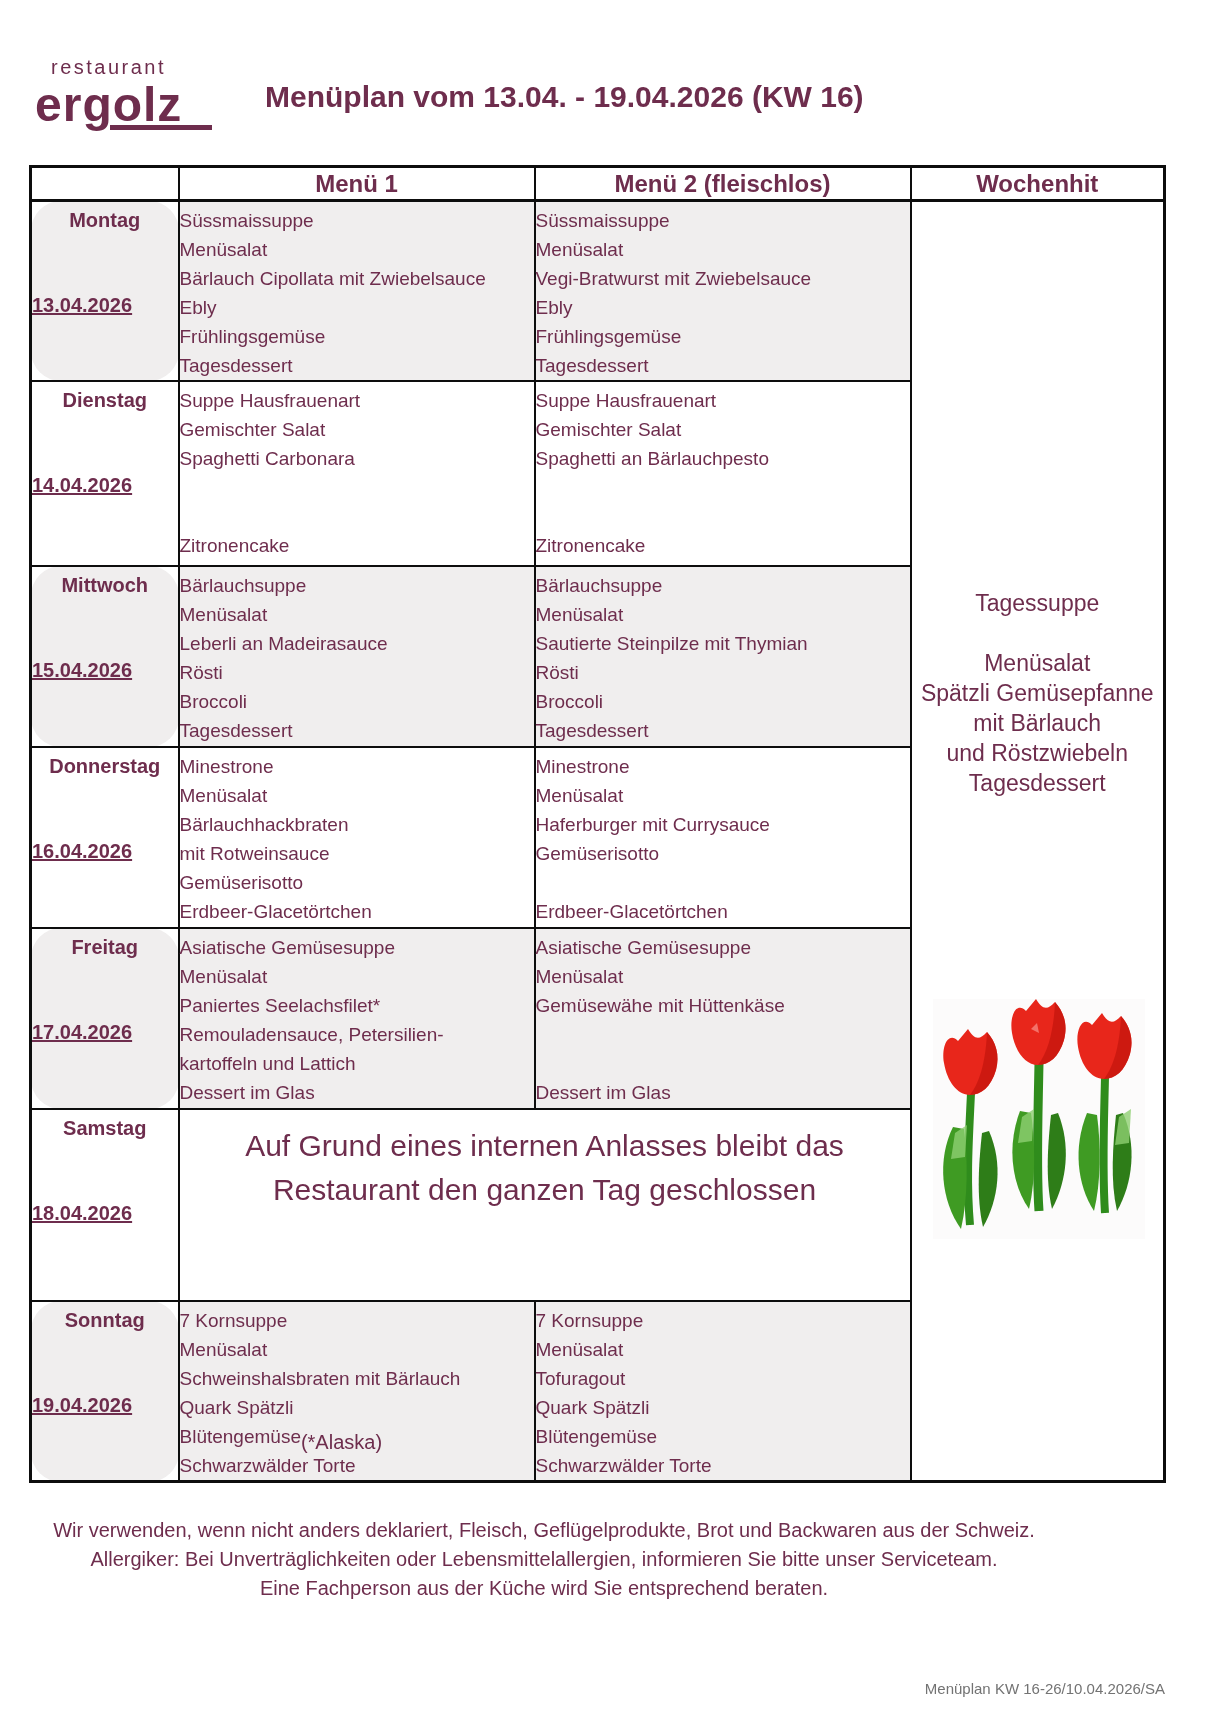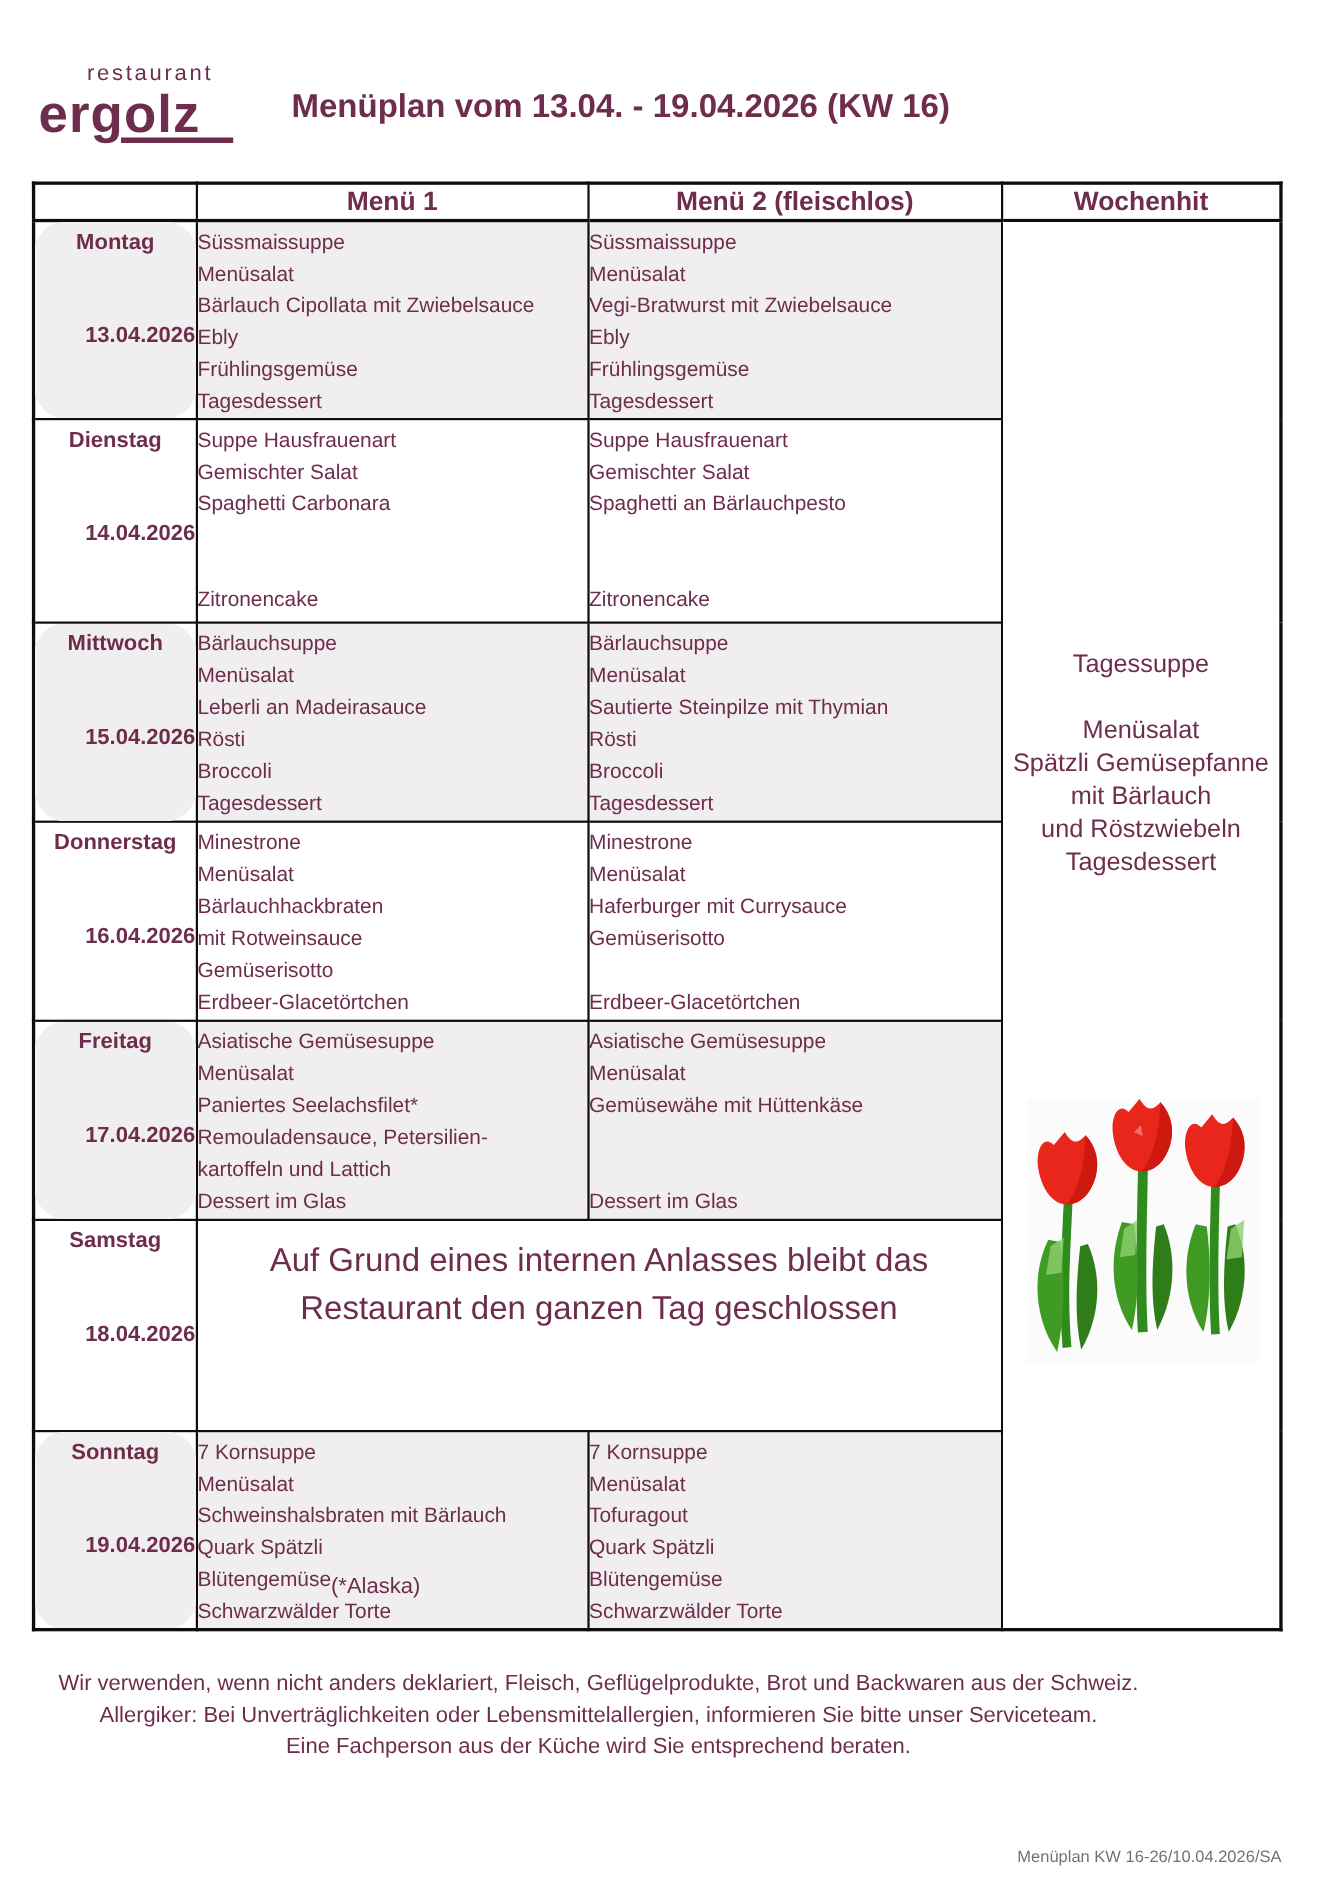--- a/index.html
+++ b/index.html
@@ -2,36 +2,36 @@
 <html><head>
 <meta charset="utf-8">
 <style>
   html,body{margin:0;padding:0;background:#ffffff;}
   .page{
     position:relative;width:1222px;height:1728px;background:#ffffff;
     font-family:"Liberation Sans",sans-serif;color:#6e2d4d;overflow:hidden;
   }
   
   .logo{position:absolute;left:35px;top:56px;}
-  .logo-top{font-size:20px;letter-spacing:2.5px;margin-left:44px;color:#6e2d4d;}
+  .logo-top{font-size:20px;letter-spacing:2.5px;margin-left:16px;color:#6e2d4d;}
   .logo-main{font-size:48px;font-weight:bold;letter-spacing:1px;line-height:1.05;margin-top:1px;}
   .logo-underline{height:5px;background:#6e2d4d;width:102px;margin-left:75px;margin-top:-5px;}
   .title{position:absolute;left:265px;top:80px;margin:0;font-size:30px;font-weight:bold;white-space:nowrap;}
   
   table.menu-table{
     position:absolute;left:29px;top:165px;width:1134px;
     border-collapse:collapse;table-layout:fixed;border:3px solid #0d0d0d;
   }
   .menu-table th,.menu-table td{border:2px solid #0d0d0d;padding:0;vertical-align:top;}
   .menu-table thead th{height:31px;font-size:24px;font-weight:bold;vertical-align:middle;background:#ffffff;border-bottom:3px solid #0d0d0d;}
   tr.shaded td{background:#f0eeee;}
   td.w-cell{background:#ffffff !important;position:relative;}
   td.day-cell{position:relative;text-align:center;font-weight:bold;font-size:20px;border-radius:30px;}
   .day-name{margin-top:7px;}
-  .day-date{position:absolute;top:92px;left:0;right:0;text-align:right;}
+  .day-date{position:absolute;top:92px;left:0;right:0;text-align:left;text-decoration:underline;}
   td.menu-cell{padding-top:4px;font-size:19px;text-align:left;}
   .line{height:29px;line-height:29px;white-space:nowrap;}
   td.closed-cell{font-size:30px;line-height:44px;text-align:center;padding-top:14px;font-weight:normal;}
   .closed-msg{width:92%;margin:0 auto;}
   .w-lines{margin-top:386px;font-size:23px;text-align:center;}
   .w-lines .line{height:30px;line-height:30px;}
   .tulips{position:absolute;left:21px;top:797px;}
   
   tr.r-montag td{height:173px;} tr.r-dienstag td{height:179px;}
   tr.r-mittwoch td{height:175px;} tr.r-donnerstag td{height:175px;}

